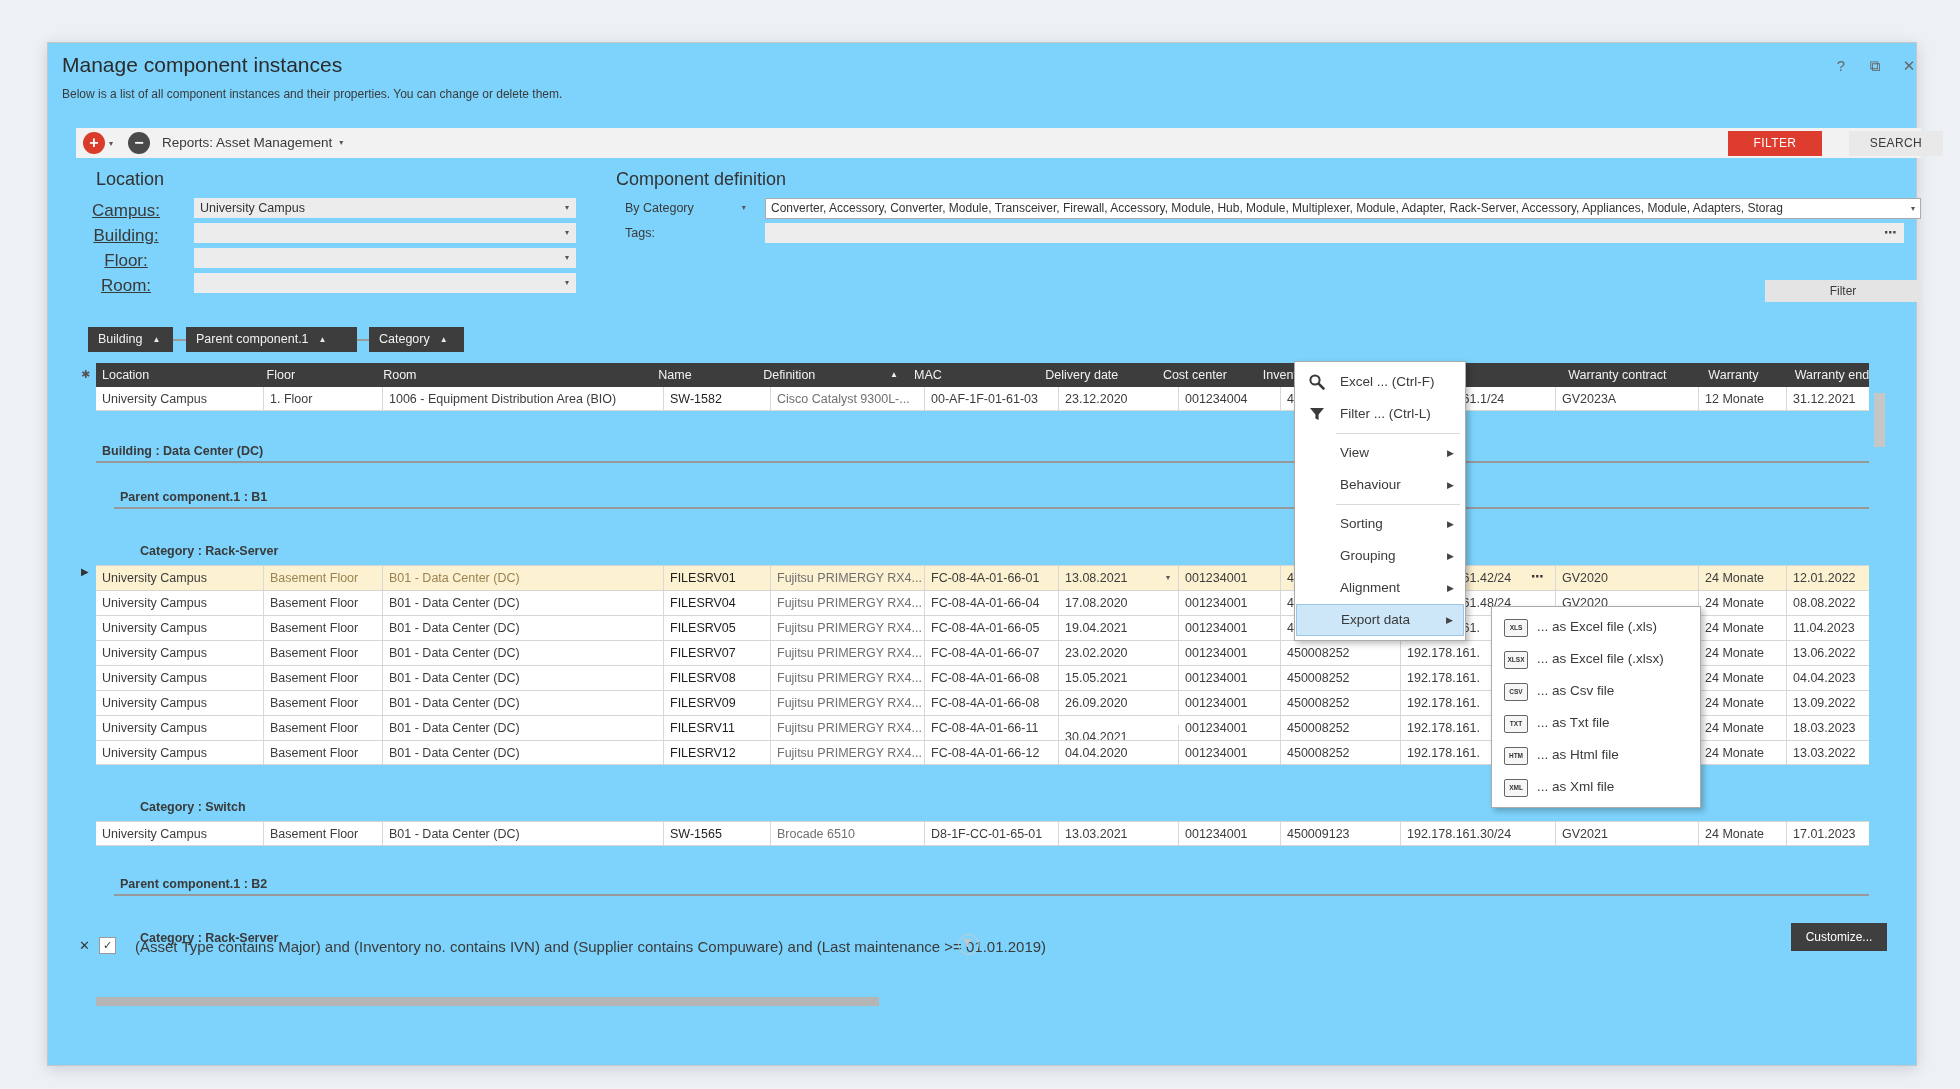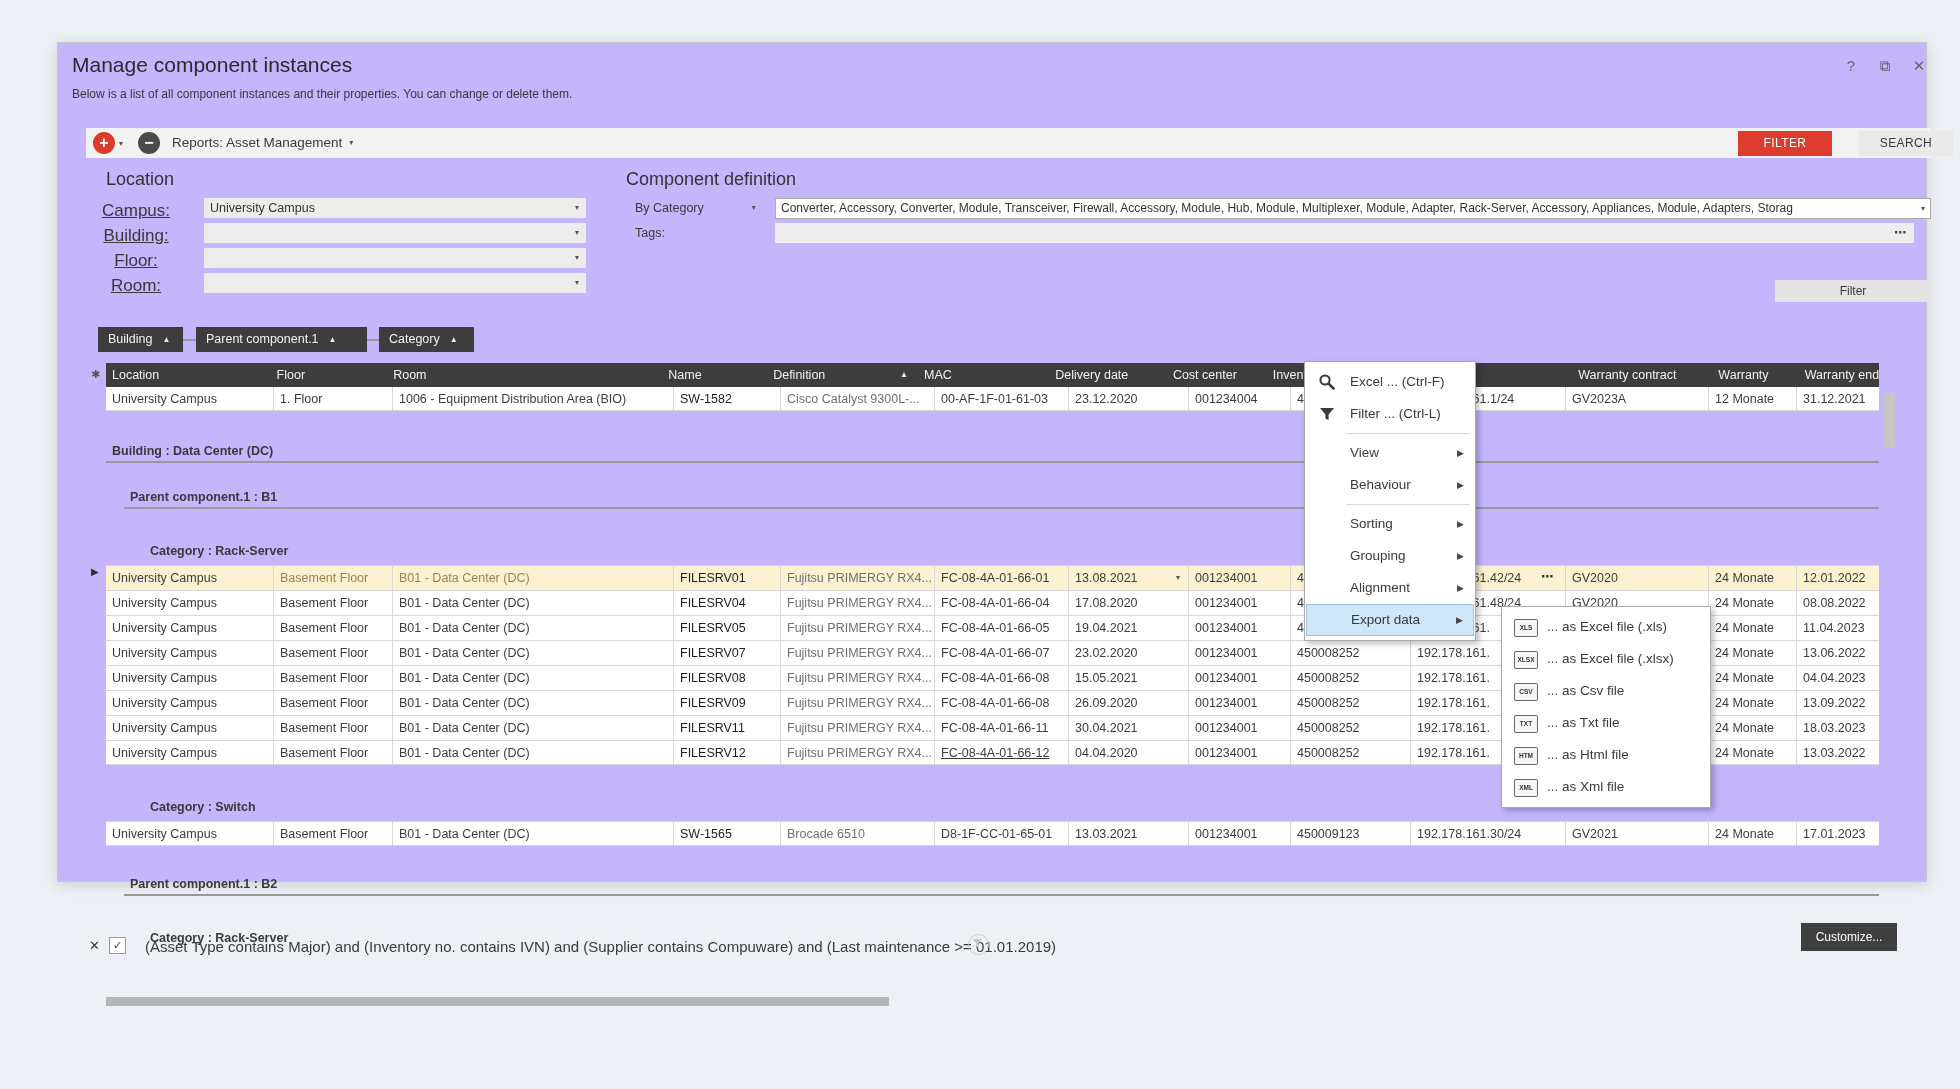--- a/index.html
+++ b/index.html
@@ -1,17 +1,17 @@
 <!DOCTYPE html>
 <html><head>
 <meta charset="utf-8">
 <style>
   html,body{margin:0;padding:0;background:#edf0f5;font-family:"Liberation Sans","DejaVu Sans",sans-serif;}
   #app{position:relative;width:1960px;height:1089px;background:#edf0f5;overflow:hidden;}
-  .dialog{position:absolute;left:57px;top:42px;width:1870px;height:840px;background:#c4b5fd;border:1px solid #c3c6cb;box-shadow:0 3px 14px rgba(0,0,0,.14);box-sizing:border-box;}
+  .dialog{position:absolute;left:47px;top:42px;width:1870px;height:1024px;background:#7dd3fc;border:1px solid #c3c6cb;box-shadow:0 3px 14px rgba(0,0,0,.14);box-sizing:border-box;}
   .abs{position:absolute;}
   
   .title{left:14px;top:10px;font-size:21px;color:#2b2b2b;}
   .subtitle{left:14px;top:44px;font-size:12px;color:#3a3a3a;}
   .winbtn{top:12px;width:26px;height:22px;text-align:center;font-size:15px;color:#666;line-height:22px;cursor:default;}
   
   .toolbar{left:28px;top:85px;width:1845px;height:30px;background:#f2f2f2;}
   .circle-btn{position:absolute;top:4px;width:22px;height:22px;border-radius:50%;color:#fff;text-align:center;line-height:21px;font-size:16px;font-weight:bold;}
   .plus{left:7px;background:#da3b2b;}
   .minus{left:52px;background:#4a4a4a;}
@@ -280,35 +280,35 @@
             <div class="cell" style="width: 88px;"><span>24 Monate</span></div>
             <div class="cell" style="width: 82px;"><span>13.09.2022</span></div>
           </div>
           <div class="trow drow">
             <div class="cell" style="width: 168px;"><span>University Campus</span></div>
             <div class="cell" style="width: 119px;"><span>Basement Floor</span></div>
             <div class="cell" style="width: 281px;"><span>B01 - Data Center (DC)</span></div>
             <div class="cell c-name" style="width: 107px;"><span>FILESRV11</span></div>
             <div class="cell c-def" style="width: 154px;"><span>Fujitsu PRIMERGY RX4...</span></div>
             <div class="cell" style="width: 134px;"><span>FC-08-4A-01-66-11</span></div>
-            <div class="cell" style="width: 120px;"><span>30.04.2021</span></div>
+            <div class="cell" style="width: 120px; margin-top: 9px;"><span>30.04.2021</span></div>
             <div class="cell" style="width: 102px;"><span>001234001</span></div>
             <div class="cell" style="width: 120px;"><span>450008252</span></div>
             <div class="cell" style="width: 155px;"><span>192.178.161.</span></div>
             <div class="cell" style="width: 143px;"><span>GV2020</span></div>
             <div class="cell" style="width: 88px;"><span>24 Monate</span></div>
             <div class="cell" style="width: 82px;"><span>18.03.2023</span></div>
           </div>
           <div class="trow drow last">
             <div class="cell" style="width: 168px;"><span>University Campus</span></div>
             <div class="cell" style="width: 119px;"><span>Basement Floor</span></div>
             <div class="cell" style="width: 281px;"><span>B01 - Data Center (DC)</span></div>
             <div class="cell c-name" style="width: 107px;"><span>FILESRV12</span></div>
             <div class="cell c-def" style="width: 154px;"><span>Fujitsu PRIMERGY RX4...</span></div>
-            <div class="cell" style="width: 134px; text-decoration: underline;"><span>FC-08-4A-01-66-12</span></div>
+            <div class="cell" style="width: 134px;"><span>FC-08-4A-01-66-12</span></div>
             <div class="cell" style="width: 120px;"><span>04.04.2020</span></div>
             <div class="cell" style="width: 102px;"><span>001234001</span></div>
             <div class="cell" style="width: 120px;"><span>450008252</span></div>
             <div class="cell" style="width: 155px;"><span>192.178.161.</span></div>
             <div class="cell" style="width: 143px;"><span>GV2020</span></div>
             <div class="cell" style="width: 88px;"><span>24 Monate</span></div>
             <div class="cell" style="width: 82px;"><span>13.03.2022</span></div>
           </div>
         </div>
         <div class="gb g-cat">Category : Switch</div>

